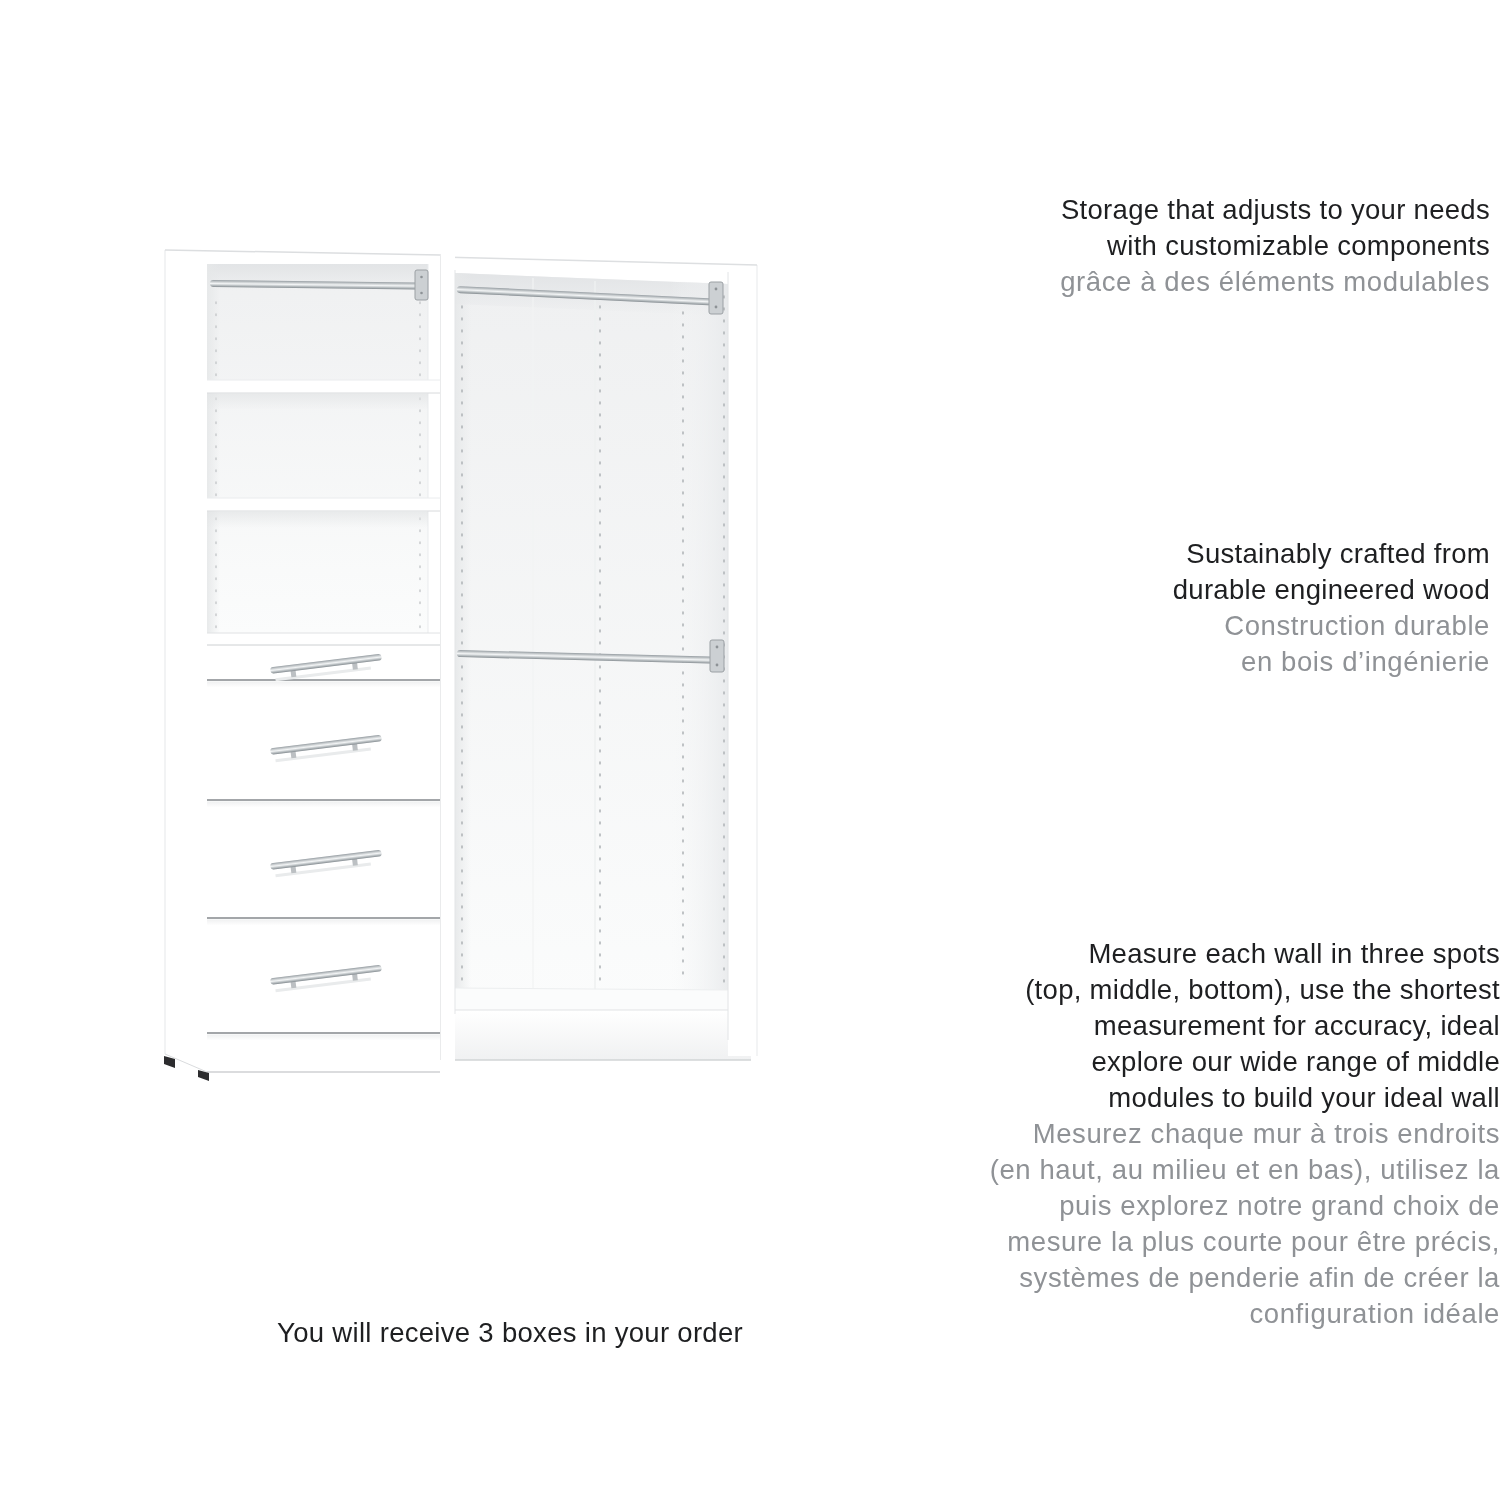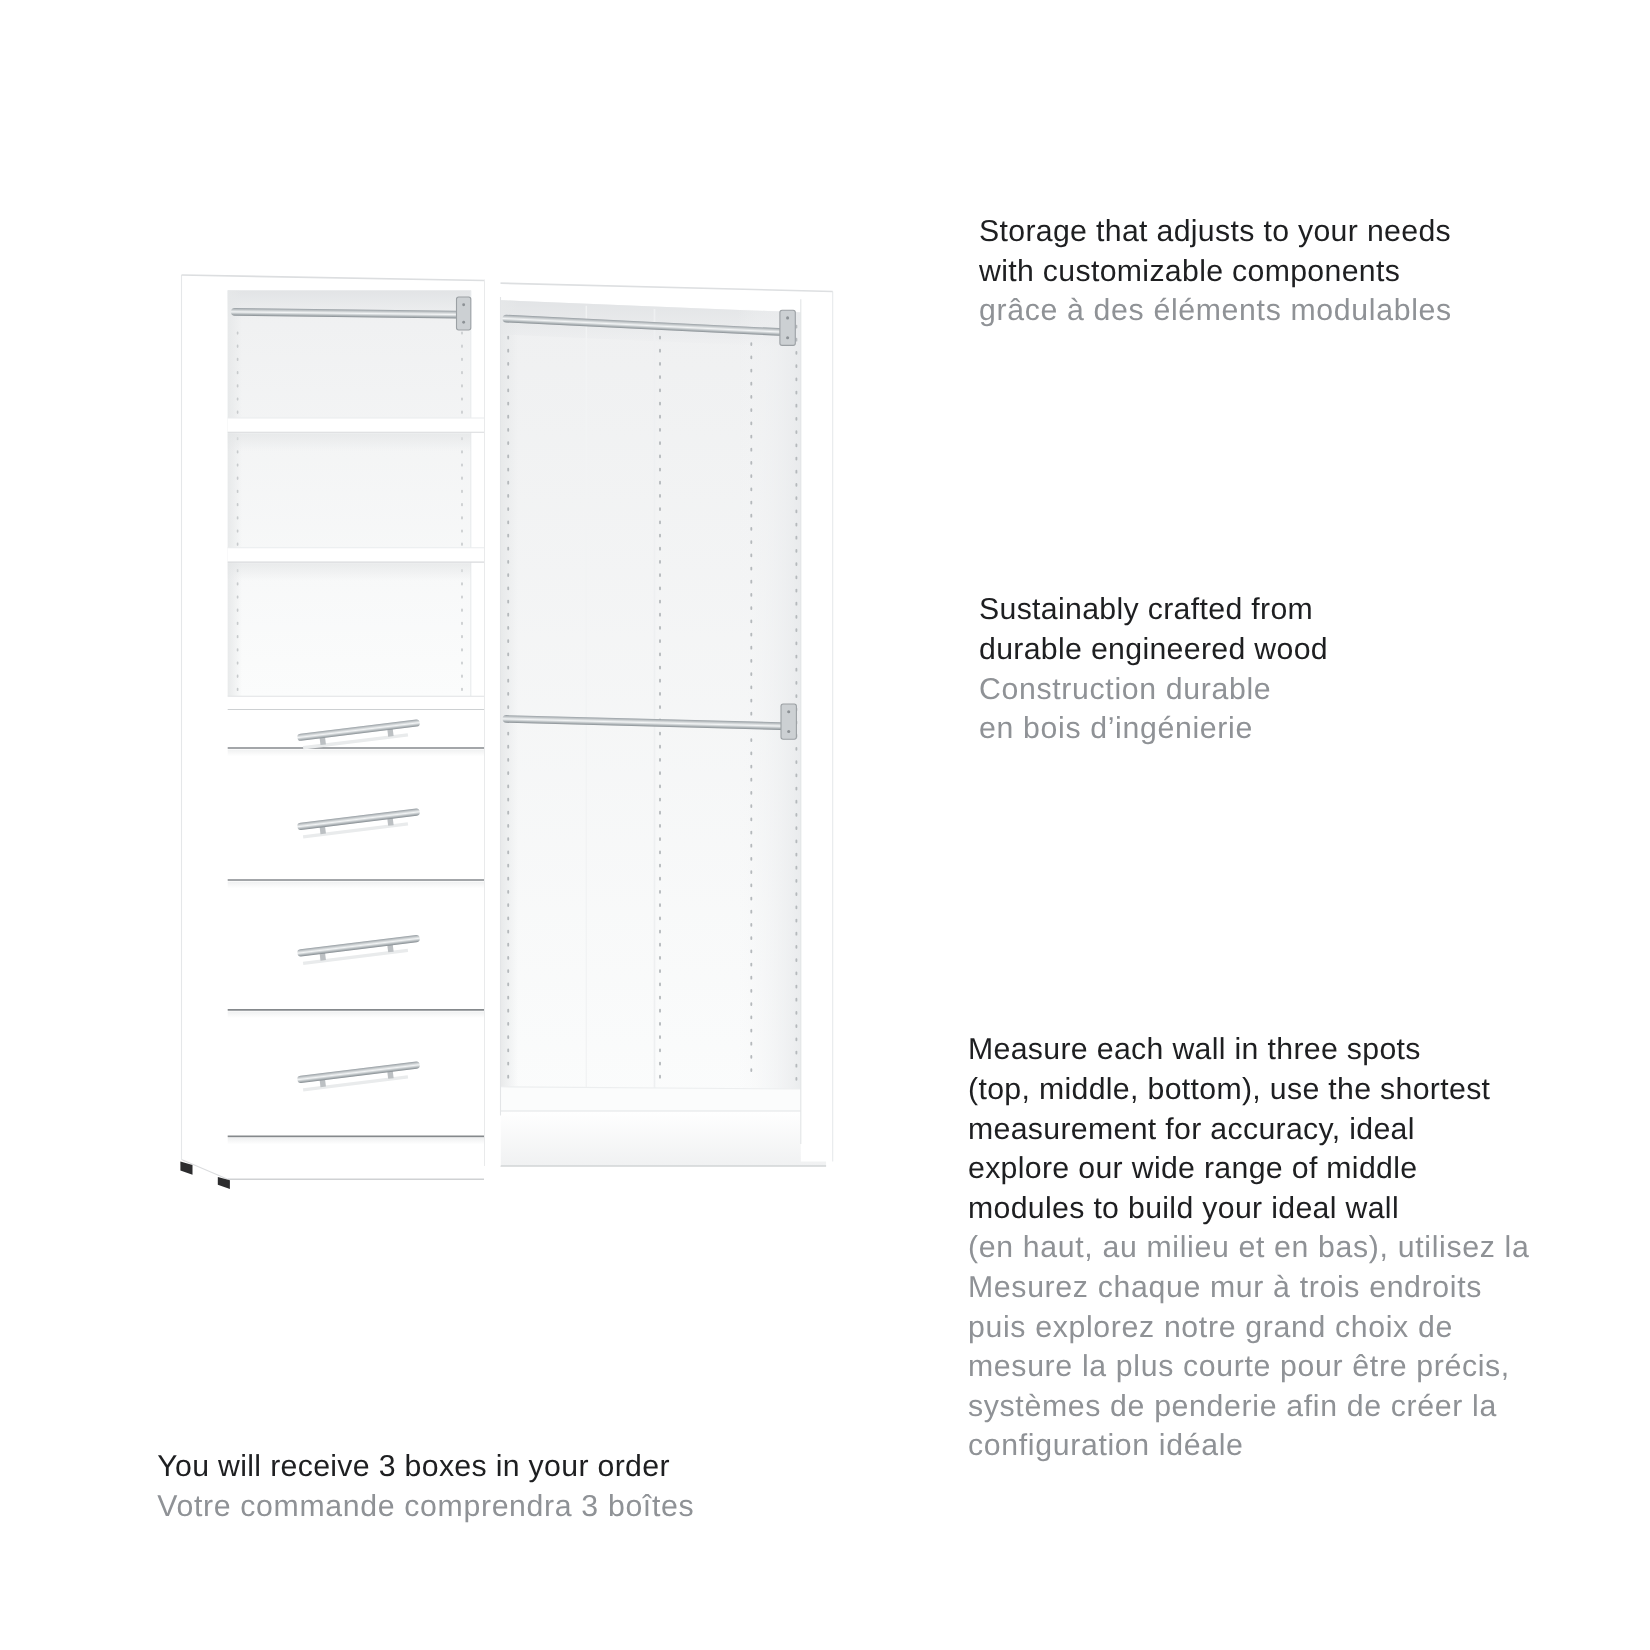--- a/index.html
+++ b/index.html
@@ -1,21 +1,21 @@
 <!DOCTYPE html>
 <html style="--text-primary: #1e1f21; --text-secondary: #8f9296; --furniture-white: #ffffff; --panel-line: #dcdee0; --chrome: #ccd0d3; --feet-dark: #2c2c2e;"><head>
 <meta charset="utf-8">
 <style>
   html,body{margin:0;padding:0}
   body{
     position:relative;width:1500px;height:1500px;background:#ffffff;
     font-family:"Liberation Sans",sans-serif;overflow:hidden;
   }
   .note{
-    position:absolute;text-align:left;white-space:nowrap;
+    position:absolute;text-align:right;white-space:nowrap;
     font-size:27.5px;line-height:36px;letter-spacing:.3px;
   }
   .note .en{color:var(--text-primary,#1e1f21)}
   .note .fr{color:var(--text-secondary,#8f9296);letter-spacing:.6px}
   #note-storage{left:890px;top:192px;width:600px}
   #note-sustainable{left:890px;top:536px;width:600px}
   #note-measure{left:880px;top:936px;width:620px}
   #note-boxes{left:143px;top:1315px;width:600px}
   #illustration{position:absolute;left:150px;top:240px;width:625px;height:880px;margin:0}
   #illustration svg{display:block;width:100%;height:100%}
@@ -204,26 +204,25 @@
     <div class="fr">Construction durable</div>
     <div class="fr">en bois d’ingénierie</div>
   </section>
 
   <section class="note" id="note-measure">
     <div class="en">Measure each wall in three spots</div>
     <div class="en">(top, middle, bottom), use the shortest</div>
     <div class="en">measurement for accuracy, ideal</div>
     <div class="en">explore our wide range of middle</div>
     <div class="en">modules to build your ideal wall</div>
+    <div class="fr">Mesurez chaque mur à trois endroits</div>
     <div class="fr">(en haut, au milieu et en bas), utilisez la</div>
-    <div class="fr">Mesurez chaque mur à trois endroits</div>
     <div class="fr">puis explorez notre grand choix de</div>
     <div class="fr">mesure la plus courte pour être précis,</div>
     <div class="fr">systèmes de penderie afin de créer la</div>
     <div class="fr">configuration idéale</div>
   </section>
 
   <section class="note" id="note-boxes">
     <div class="en">You will receive 3 boxes in your order</div>
-    <div class="fr">Votre commande comprendra 3 boîtes</div>
   </section>
 
 </main>
 
 </body></html>

